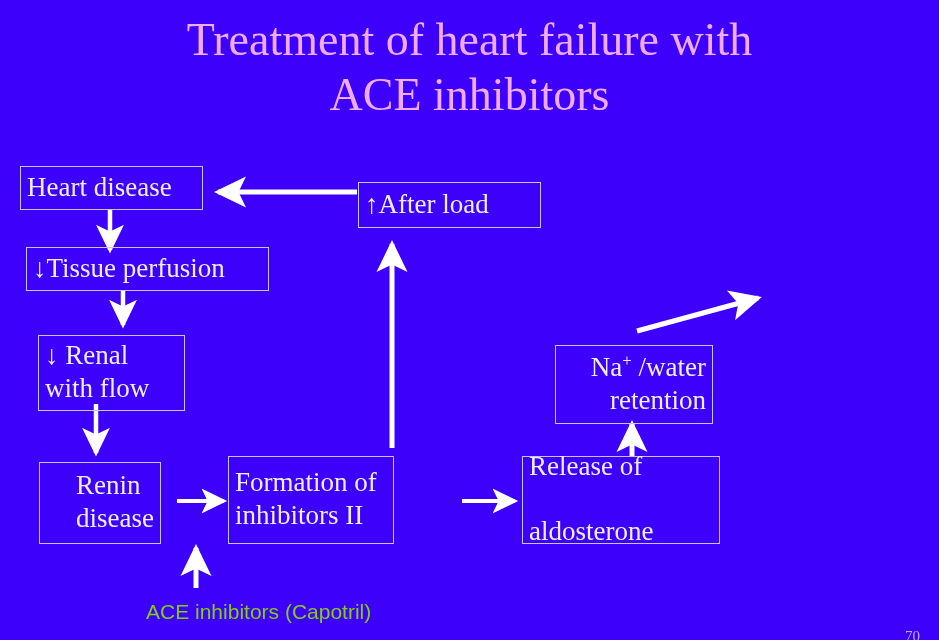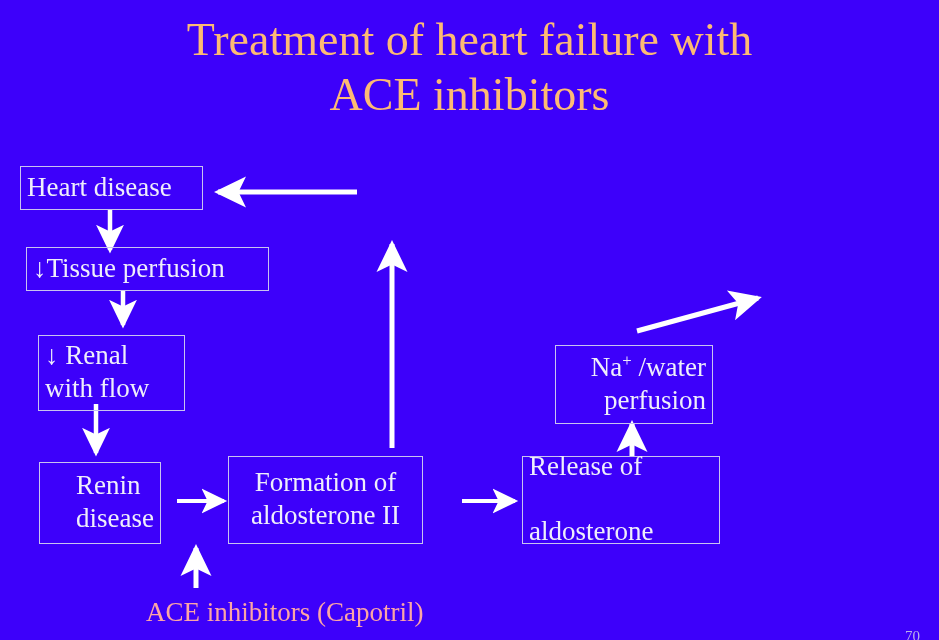--- a/index.html
+++ b/index.html
@@ -20,21 +20,21 @@
     width: 939px;
     height: 640px;
     background: #3d00fa;
   }
   #title {
     position: absolute;
     left: 0;
     top: 12px;
     width: 939px;
     text-align: center;
-    color: #fdba74;
+    color: #f0abfc;
     font-size: 46px;
     line-height: 55px;
     font-family: "Liberation Serif", "DejaVu Serif", serif;
     letter-spacing: 0px;
   }
   .node {
     position: absolute;
     box-sizing: border-box;
     border: 1px solid #c9c3f0;
     color: #efeefb;
@@ -43,24 +43,24 @@
     font-family: "Liberation Serif", "DejaVu Serif", serif;
     display: flex;
     flex-direction: column;
     justify-content: center;
     padding: 2px 6px 4px 6px;
     white-space: pre;
   }
   .node .ln { display: block; }
   .plainlabel {
     position: absolute;
-    color: #fca5a5;
-    font-size: 27px;
+    color: #84cc16;
+    font-size: 21px;
     line-height: 32px;
-    font-family: Liberation Serif, serif;
+    font-family: Liberation Sans, sans-serif;
     white-space: pre;
   }
   .pagenum {
     position: absolute;
     color: #b9b0ea;
     font-size: 15px;
     font-family: "Liberation Serif", "DejaVu Serif", serif;
   }
   svg.arrows {
     position: absolute;
@@ -120,34 +120,37 @@
   <div class="node" style="left:38px; top:327px; width:147px; height:76px;margin-top:8px;">
     <span class="ln">↓ Renal</span>
     <span class="ln">with flow</span>
   </div>
 
   <div class="node" style="left:39px; top:462px; width:122px; height:82px;padding-left:36px;">
     <span class="ln">Renin</span>
     <span class="ln">disease</span>
   </div>
 
-  <div class="node" style="left:228px; top:456px; width:195px; height:88px;text-align:center;">
+  <div class="node" style="left:228px; top:456px; width:166px; height:88px;">
     <span class="ln">Formation of</span>
-    <span class="ln">aldosterone II</span>
+    <span class="ln">inhibitors II</span>
   </div>
 
   <div class="node" style="left:522px; top:456px; width:198px; height:88px;gap:32px;">
     <span class="ln">Release of</span>
     <span class="ln">aldosterone</span>
   </div>
 
   <div class="node" style="left:555px; top:345px; width:158px; height:79px;text-align:right;">
     <span class="ln"><span>Na</span><sup>+</sup><span> /water</span></span>
-    <span class="ln">perfusion</span>
+    <span class="ln">retention</span>
   </div>
 
 
+  <div class="node" style="left:358px; top:182px; width:183px; height:46px;">
+    <span class="ln">↑After load</span>
+  </div>
 
   <div class="plainlabel" style="left:146px; top:596px;">ACE inhibitors (Capotril)</div>
 
   <div class="pagenum" style="left:905px; top:628px;">70</div>
 
 </div>
 
 </body></html>

